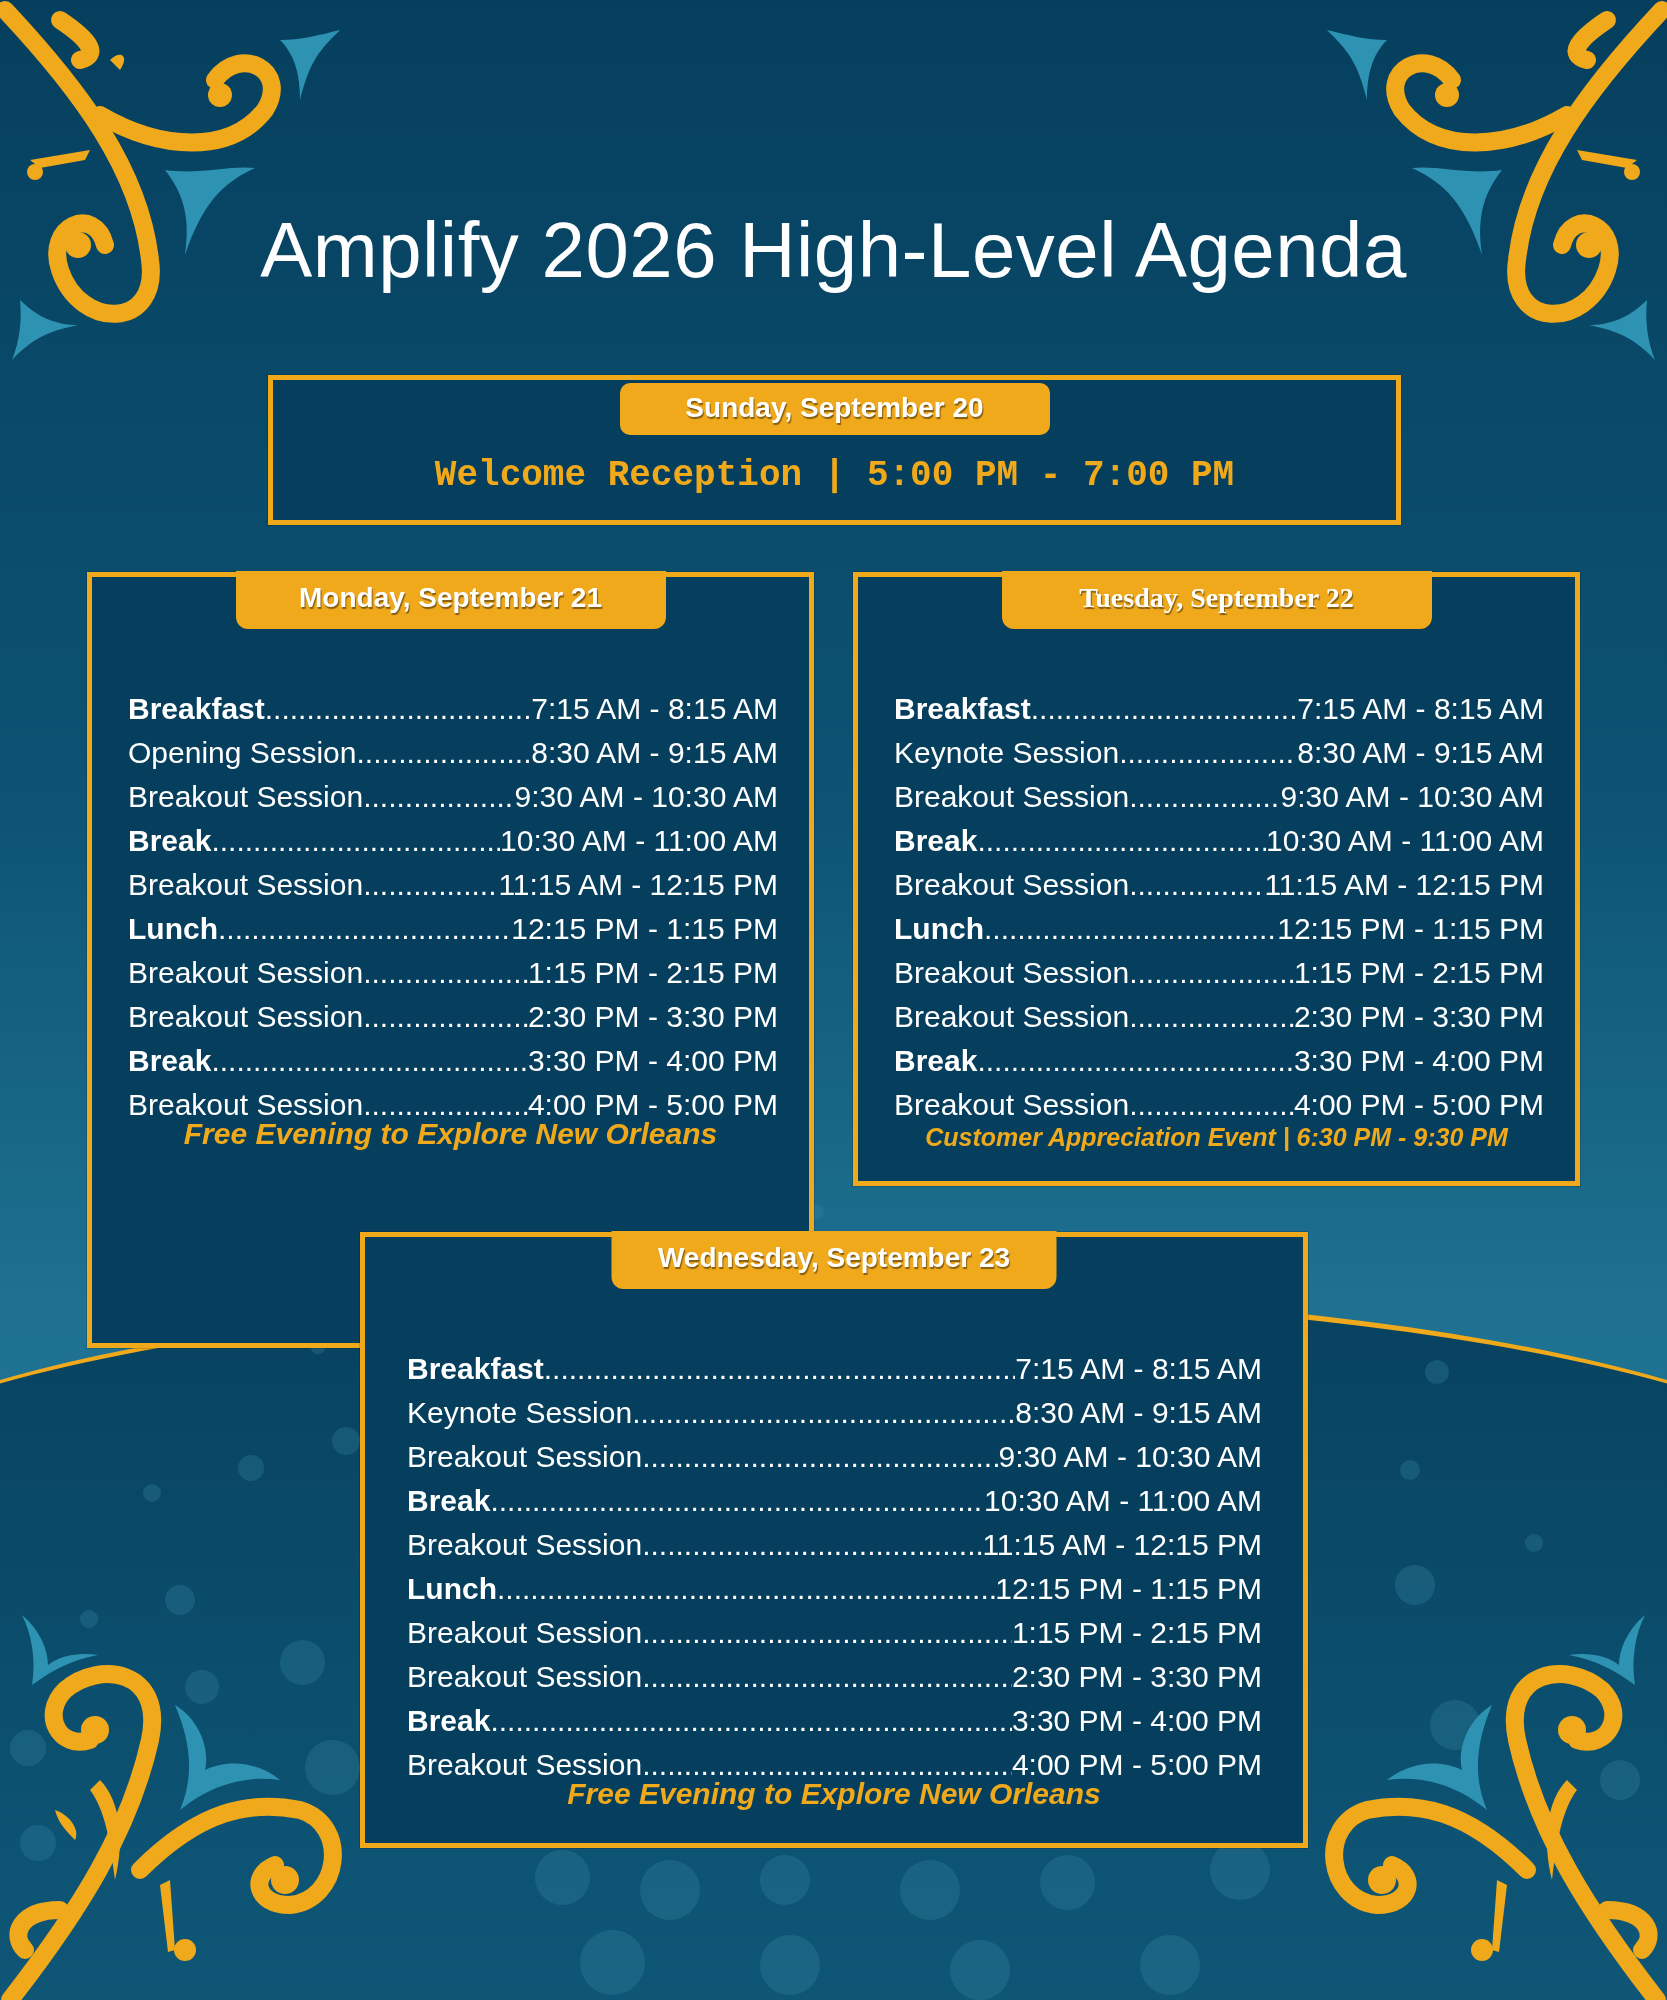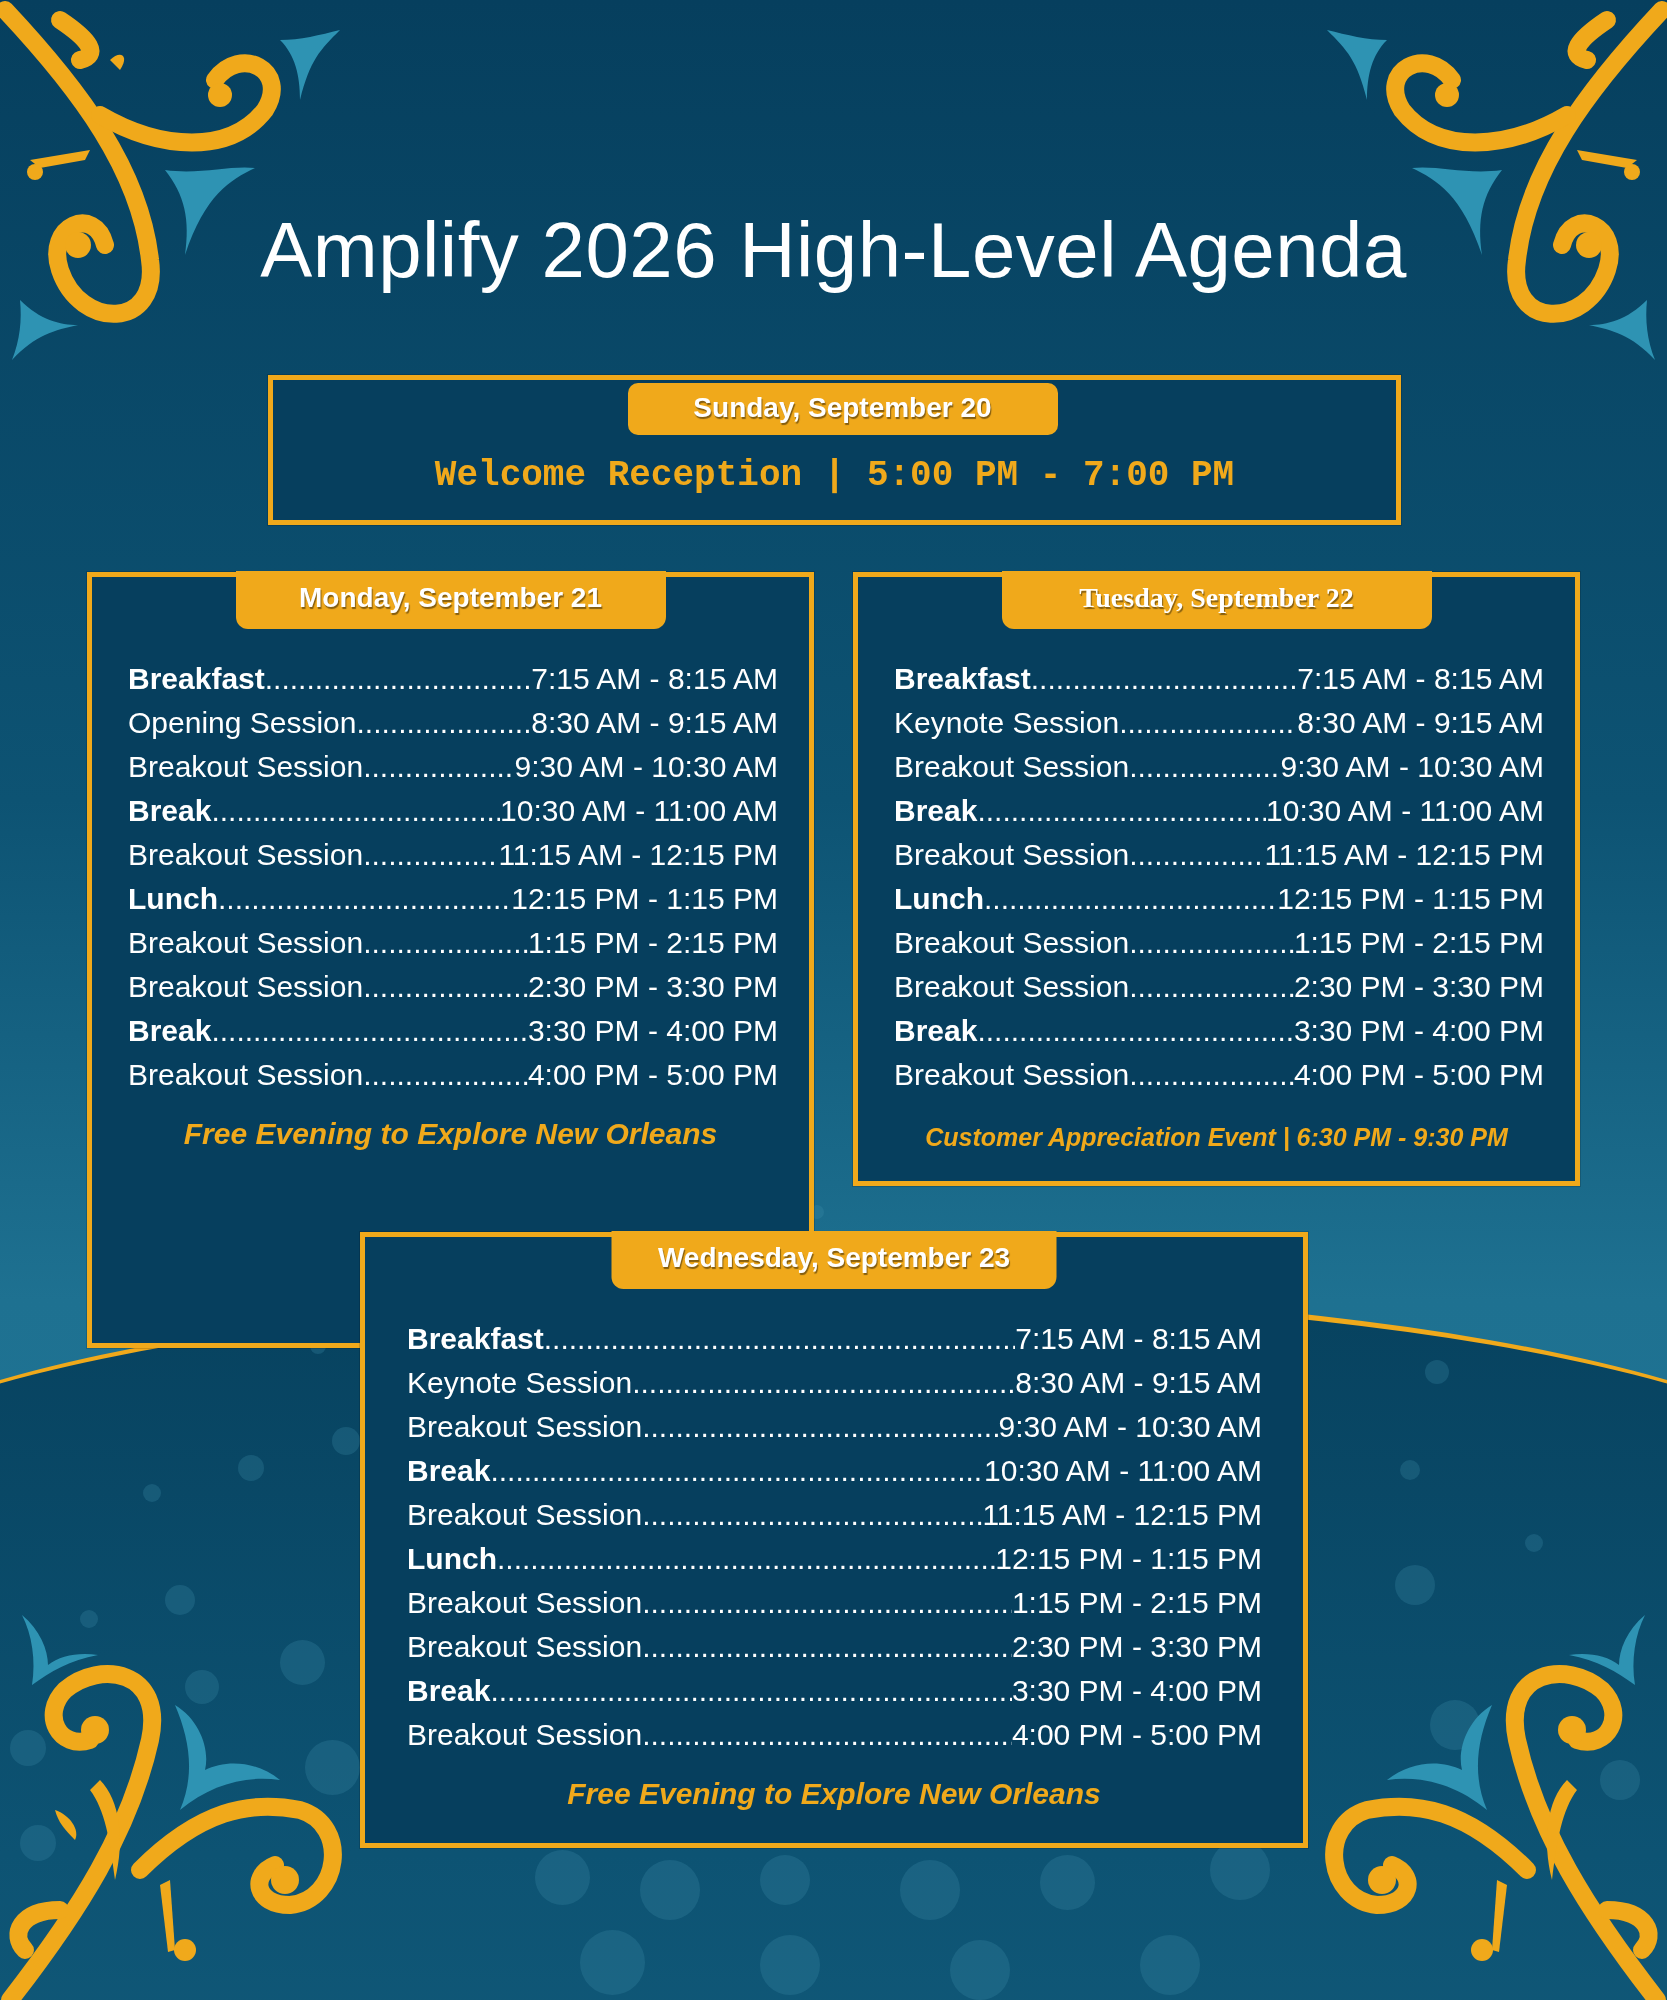--- a/index.html
+++ b/index.html
@@ -29,26 +29,26 @@
     box-shadow: 0 0 0 1px rgba(0,0,0,0.15);
   }
   .tab {
     position: absolute; top: -6px; left: 50%; transform: translateX(-50%);
     background: #f0a91b; color: #ffffff;
     font-weight: 700; font-size: 28px; text-align: center;
     border-radius: 0 0 12px 12px; height: 58px; line-height: 54px;
     text-shadow: 1px 2px 1px rgba(0,0,0,0.45);
     white-space: nowrap;
   }
-  .tab.first { border-radius: 10px; margin-left: 8px; }
+  .tab.first { border-radius: 10px; }
   .welcome {
     position: absolute; left: 0; width: 100%; top: 75px; text-align: center;
     color: #f0a91b; font-weight: 700; font-size: 36px; font-family: Liberation Mono, monospace;
   }
-  .rows { position: absolute; }
+  .rows { position: absolute; margin-top: 30px; }
   .row {
     display: flex; align-items: baseline; color: #ffffff; font-size: 30px;
     height: 44px; white-space: nowrap; overflow: hidden;
   }
   .row .label { flex: 0 0 auto; }
   .row .label.bold { font-weight: 700; }
   .row .dots { flex: 1 1 auto; overflow: hidden; letter-spacing: 0; }
   .row .dots::before {
     content: "............................................................................................................................................";
   }

